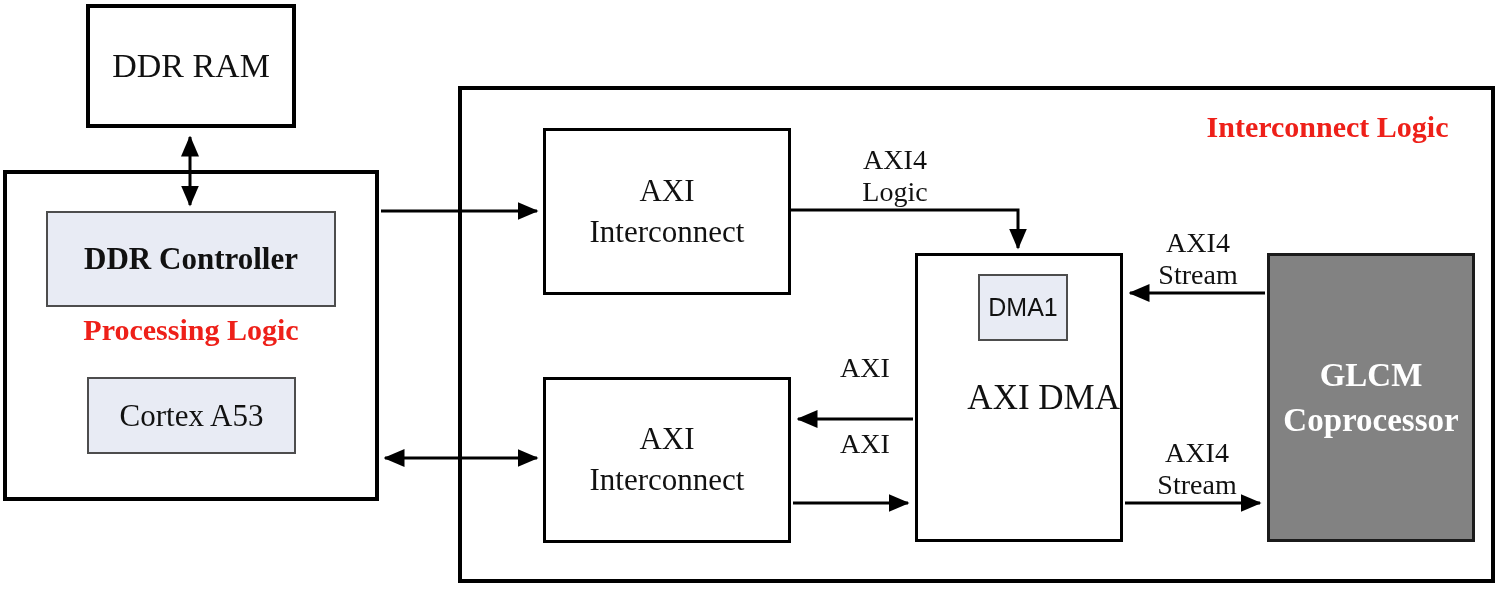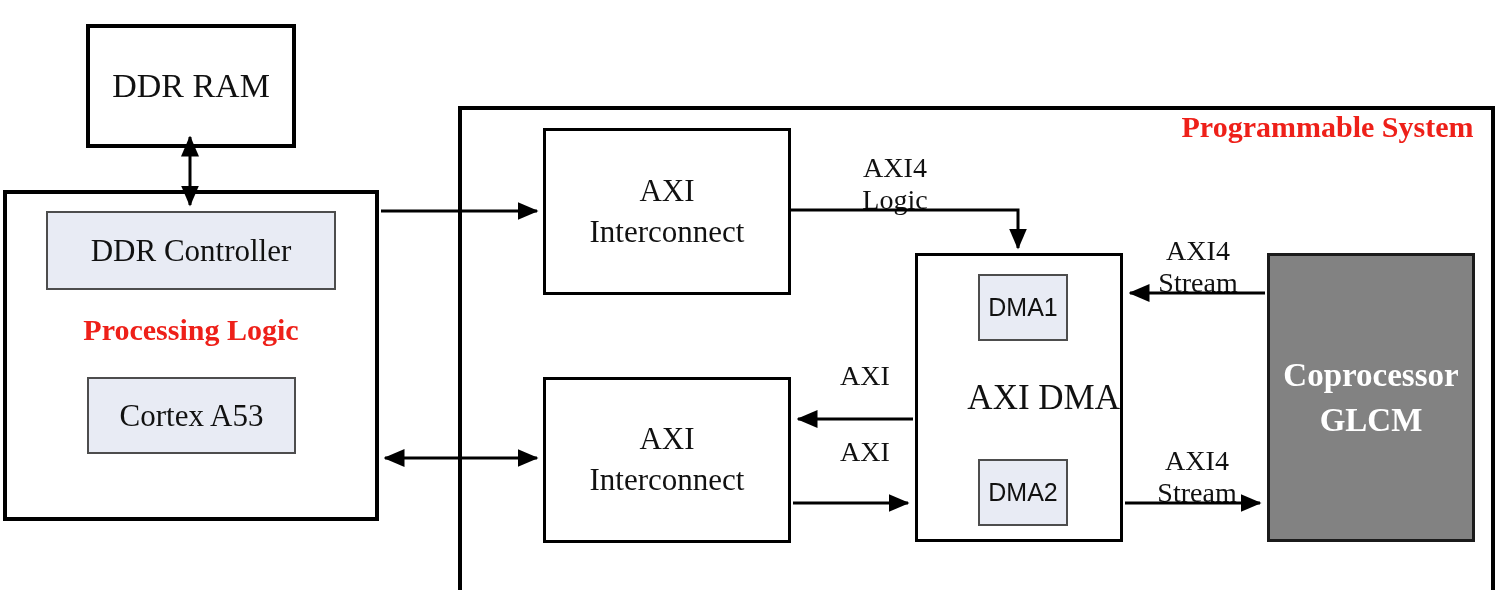--- a/index.html
+++ b/index.html
@@ -11,21 +11,21 @@
   html,body{margin:0;padding:0;background:#ffffff;}
   .canvas{
     position:relative;
     width:1500px;height:590px;
     background:#ffffff;
     font-family:"Liberation Serif", serif;
     color:#111;
     overflow:hidden;
   }
   .box{position:absolute;box-sizing:border-box;background:transparent;}
-  .outer{border:4px solid var(--line);margin-top:20px;}
+  .outer{border:4px solid var(--line);}
   .inner{border:3px solid var(--line);background:#fff;}
   .smallfill{
     border:2px solid #4d4d4d;
     background:var(--block-fill);
     display:flex;align-items:center;justify-content:center;
   }
   .center-txt{display:flex;align-items:center;justify-content:center;text-align:center;}
   .two-line{display:flex;flex-direction:column;align-items:center;justify-content:center;text-align:center;}
   .serif-lg{font-size:34px;}
   .red-title{
@@ -34,21 +34,20 @@
     font-weight:bold;
     font-size:30px;
     text-align:center;
   }
   .bus-label{
     position:absolute;
     font-size:28px;
     line-height:1.14;
     text-align:center;
     width:140px;
-    margin-top:8px;
   }
   .ic-label{font-size:31px;line-height:1.32;}
   .dma-title{
     position:absolute;left:0;right:0;top:122px;
     text-align:right;font-size:35px;
   }
   .dma-sub{
     position:absolute;left:60px;width:86px;height:63px;
     font-family:"Liberation Sans", sans-serif;
     font-size:25px;
@@ -67,57 +66,54 @@
 <body>
 
 <div class="canvas">
 
   <div class="box outer center-txt serif-lg" style="left:86px;top:4px;width:210px;height:124px;">
     <span>DDR RAM</span>
   </div>
 
   <div class="box outer" style="left:3px;top:170px;width:376px;height:331px;"></div>
 
-  <div class="box smallfill" style="left:46px;top:211px;width:290px;height:79px;font-size:31px;">
+  <div class="box smallfill" style="left:46px;top:211px;width:290px;height:96px;font-size:31px;font-weight:bold;">
     <span>DDR Controller</span>
   </div>
 
   <div class="red-title" style="left:23px;top:313px;width:336px;">Processing Logic</div>
 
   <div class="box smallfill" style="left:87px;top:377px;width:209px;height:77px;font-size:31px;">
     <span>Cortex A53</span>
   </div>
 
   <div class="box outer" style="left:458px;top:86px;width:1037px;height:497px;"></div>
 
-  <div class="red-title" style="left:1165px;top:110px;width:325px;">Programmable System</div>
+  <div class="red-title" style="left:1165px;top:110px;width:325px;">Interconnect Logic</div>
 
   <div class="box inner two-line ic-label" style="left:543px;top:128px;width:248px;height:167px;">
     <span>AXI</span>
     <span>Interconnect</span>
   </div>
 
   <div class="box inner two-line ic-label" style="left:543px;top:377px;width:248px;height:166px;">
     <span>AXI</span>
     <span>Interconnect</span>
   </div>
 
   <div class="box inner" style="left:915px;top:253px;width:208px;height:289px;padding-left:28px;">
     <div class="dma-sub smallfill" style="top:18px;">
       <span>DMA1</span>
     </div>
     <div class="dma-title">AXI DMA</div>
-    <div class="dma-sub smallfill" style="top:203px;">
-      <span>DMA2</span>
-    </div>
   </div>
 
   <div class="box two-line glcm" style="left:1267px;top:253px;width:208px;height:289px;">
+    <span>GLCM</span>
     <span>Coprocessor</span>
-    <span>GLCM</span>
   </div>
 
   <div class="bus-label" style="left:825px;top:144px;">
     <div>AXI4</div>
     <div>Logic</div>
   </div>
 
   <div class="bus-label" style="left:1128px;top:227px;">
     <div>AXI4</div>
     <div>Stream</div>

